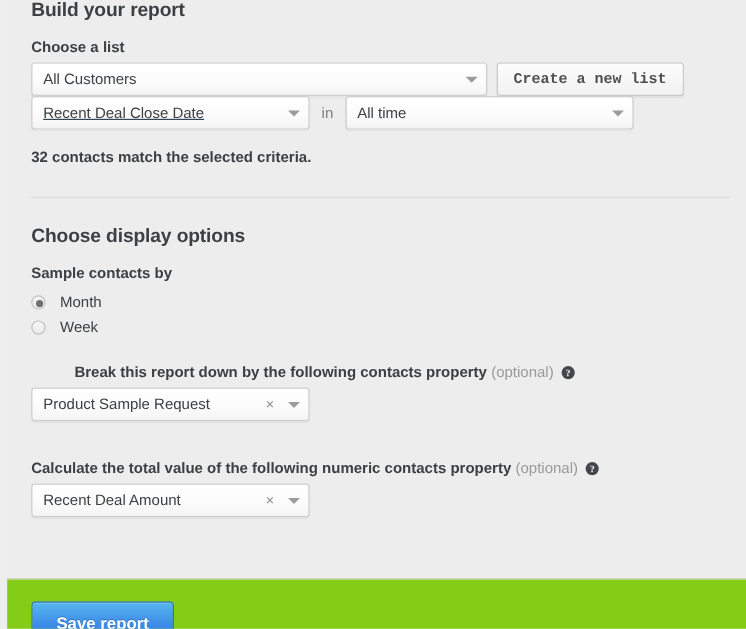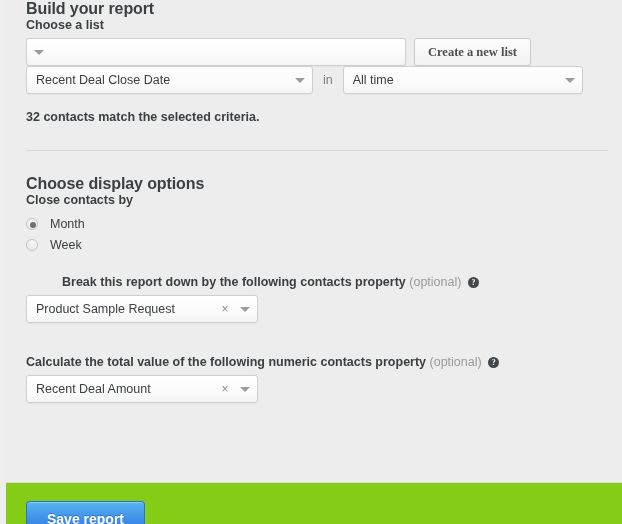--- a/index.html
+++ b/index.html
@@ -48,20 +48,21 @@
     padding: 0;
     letter-spacing: -0.1px;
   }
   .title-build { padding-top: 14px; }
   .title-display { padding-top: 0; }
 
   .field-label {
     font-size: 12.5px;
     font-weight: bold;
     color: #3c4043;
+    margin-top: 14px;
     margin-bottom: 6px;
     display: block;
   }
 
   .optional-note {
     font-weight: normal;
     color: #9a9a9a;
   }
 
   .help-icon {
@@ -128,21 +129,21 @@
     justify-content: center;
   }
   .caret {
     width: 0; height: 0;
     border-left: 5px solid transparent;
     border-right: 5px solid transparent;
     border-top: 5px solid #9b9b9b;
   }
 
   .select-list { width: 380px; }
-  .select-conv { width: 287px; }
+  .select-conv { width: 232px; text-decoration: underline; }
   .select-time { width: 240px; }
   .select-prop { width: 232px; }
 
   .in-word {
     font-size: 12.5px;
     color: #7d7d7d;
     padding: 0 2px;
   }
 
   
@@ -150,21 +151,21 @@
     height: 28px;
     padding: 0 13px;
     font-size: 12.5px;
     font-weight: bold;
     color: #4f4f4f;
     background: linear-gradient(to bottom, #fdfdfd 0%, #f1f1f1 100%);
     border: 1px solid #cbcbcb;
     border-radius: 3px;
     box-shadow: 0 1px 1px rgba(0,0,0,0.05);
     cursor: pointer;
-    font-family: Liberation Serif, serif;
+    font-family: Liberation Mono, monospace;
     line-height: 26px;
   }
 
   
   .result-text {
     font-size: 12.5px;
     font-weight: bold;
     color: #3c4043;
     margin-top: 16px;
   }
@@ -231,20 +232,21 @@
 <div class="page">
 
   <div class="body-area">
 
     <h2 class="section-title title-build">Build your report</h2>
 
     <label class="field-label">Choose a list</label>
 
     <div class="select-row">
       <div class="select select-list">
+        <span class="sel-text">All Customers</span>
         <span class="caret-box">
             <i class="caret"></i>
           </span>
       </div>
       <button class="btn-grey">Create a new list</button>
     </div>
 
 
     <div class="select-row">
       <div class="select select-conv">
@@ -261,21 +263,21 @@
           </span>
       </div>
     </div>
 
     <div class="result-text">32 contacts match the selected criteria.</div>
 
     <div class="divider"></div>
 
     <h2 class="section-title title-display">Choose display options</h2>
 
-    <label class="field-label">Close contacts by</label>
+    <label class="field-label">Sample contacts by</label>
 
     <div class="radio-row">
       <span class="radio-dot checked"></span>
       <span class="radio-label">Month</span>
     </div>
     <div class="radio-row">
       <span class="radio-dot"></span>
       <span class="radio-label">Week</span>
     </div>
 

